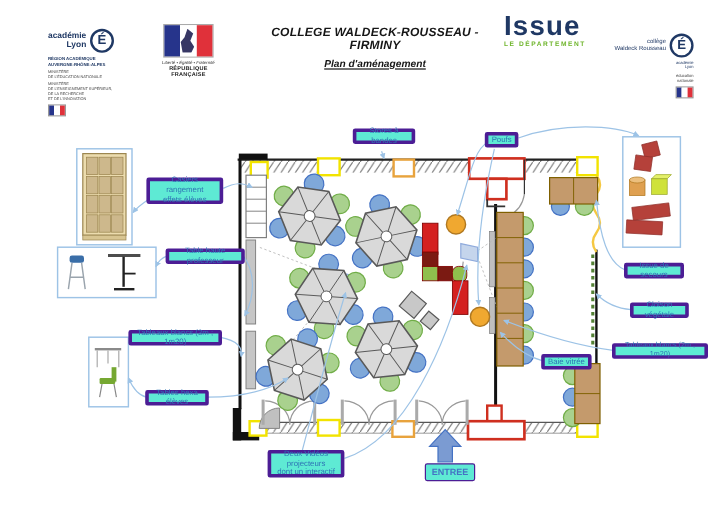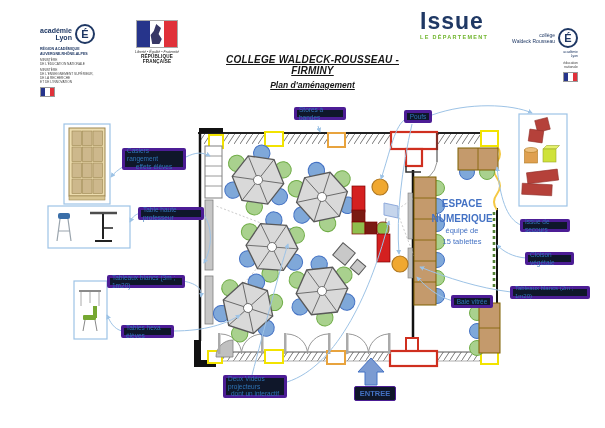--- a/index.html
+++ b/index.html
@@ -1,24 +1,24 @@
 <!DOCTYPE html>
 <html><head>
 <meta charset="utf-8">
 <style>
   html,body{margin:0;padding:0;background:#fff;}
   #page{position:relative;width:605px;height:428px;background:#fff;overflow:hidden;
         font-family:"Liberation Sans",sans-serif;}
   svg{position:absolute;left:0;top:0;}
-  .lbl{position:absolute;border:3px solid #4c1d95;background:#0f172a;color:#2e74b5;
+  .lbl{position:absolute;border:3px solid #4c1d95;background:#5eead4;color:#2e74b5;
        font-size:6.5px;line-height:1.2;display:flex;flex-direction:column;align-items:center;
-       justify-content:center;text-align:left;border-radius:2px;padding:1px 2px;box-sizing:border-box;z-index:5;}
+       justify-content:center;text-align:center;border-radius:2px;padding:1px 2px;box-sizing:border-box;z-index:5;}
   .title{position:absolute;left:205px;top:22px;width:215px;text-align:center;color:#161616;
          font-style:italic;font-weight:bold;z-index:4;}
-  .title .t1{font-size:10px;text-decoration:underline;margin-bottom:4px;letter-spacing:.2px;margin-top:32px;}
+  .title .t1{font-size:10px;margin-bottom:4px;letter-spacing:.2px;}
   .title .t2{font-size:9.5px;text-decoration:underline;margin-bottom:4px;}
   .title .t3{font-size:8.5px;text-decoration:underline;}
   .espace{position:absolute;left:424px;top:197px;width:76px;text-align:center;color:#4472c4;z-index:4;}
   .espace .e1,.espace .e2{font-weight:bold;font-size:10px;line-height:1.45;}
   .espace .e3,.espace .e4{font-size:7.5px;line-height:1.4;}
   .entree-box{border-width:1.5px;font-weight:bold;font-size:7.5px;color:#4472c4;}
   
   .acad{position:absolute;left:40px;top:24px;width:82px;z-index:4;color:#1f3864;}
   .acad .row{display:flex;align-items:center;justify-content:flex-start;gap:3px;}
   .acad .nm{text-align:right;font-weight:bold;font-size:7px;line-height:1.05;}
@@ -371,20 +371,14 @@
     <span>Baie vitrée</span>
   </div>
   <div class="lbl" style="left:223px;top:375px;width:64px;height:23px;">
     <span>Deux Vidéos projecteurs</span>
     <span>dont un interactif</span>
   </div>
   <div class="lbl entree-box" style="left:354px;top:386px;width:42px;height:15px;">
     <span>ENTREE</span>
   </div>
 
-  <div class="espace">
-    <div class="e1">ESPACE</div>
-    <div class="e2">NUMERIQUE</div>
-    <div class="e3">équipé de</div>
-    <div class="e4">15 tablettes</div>
-  </div>
 
 </div>
 
 </body></html>

